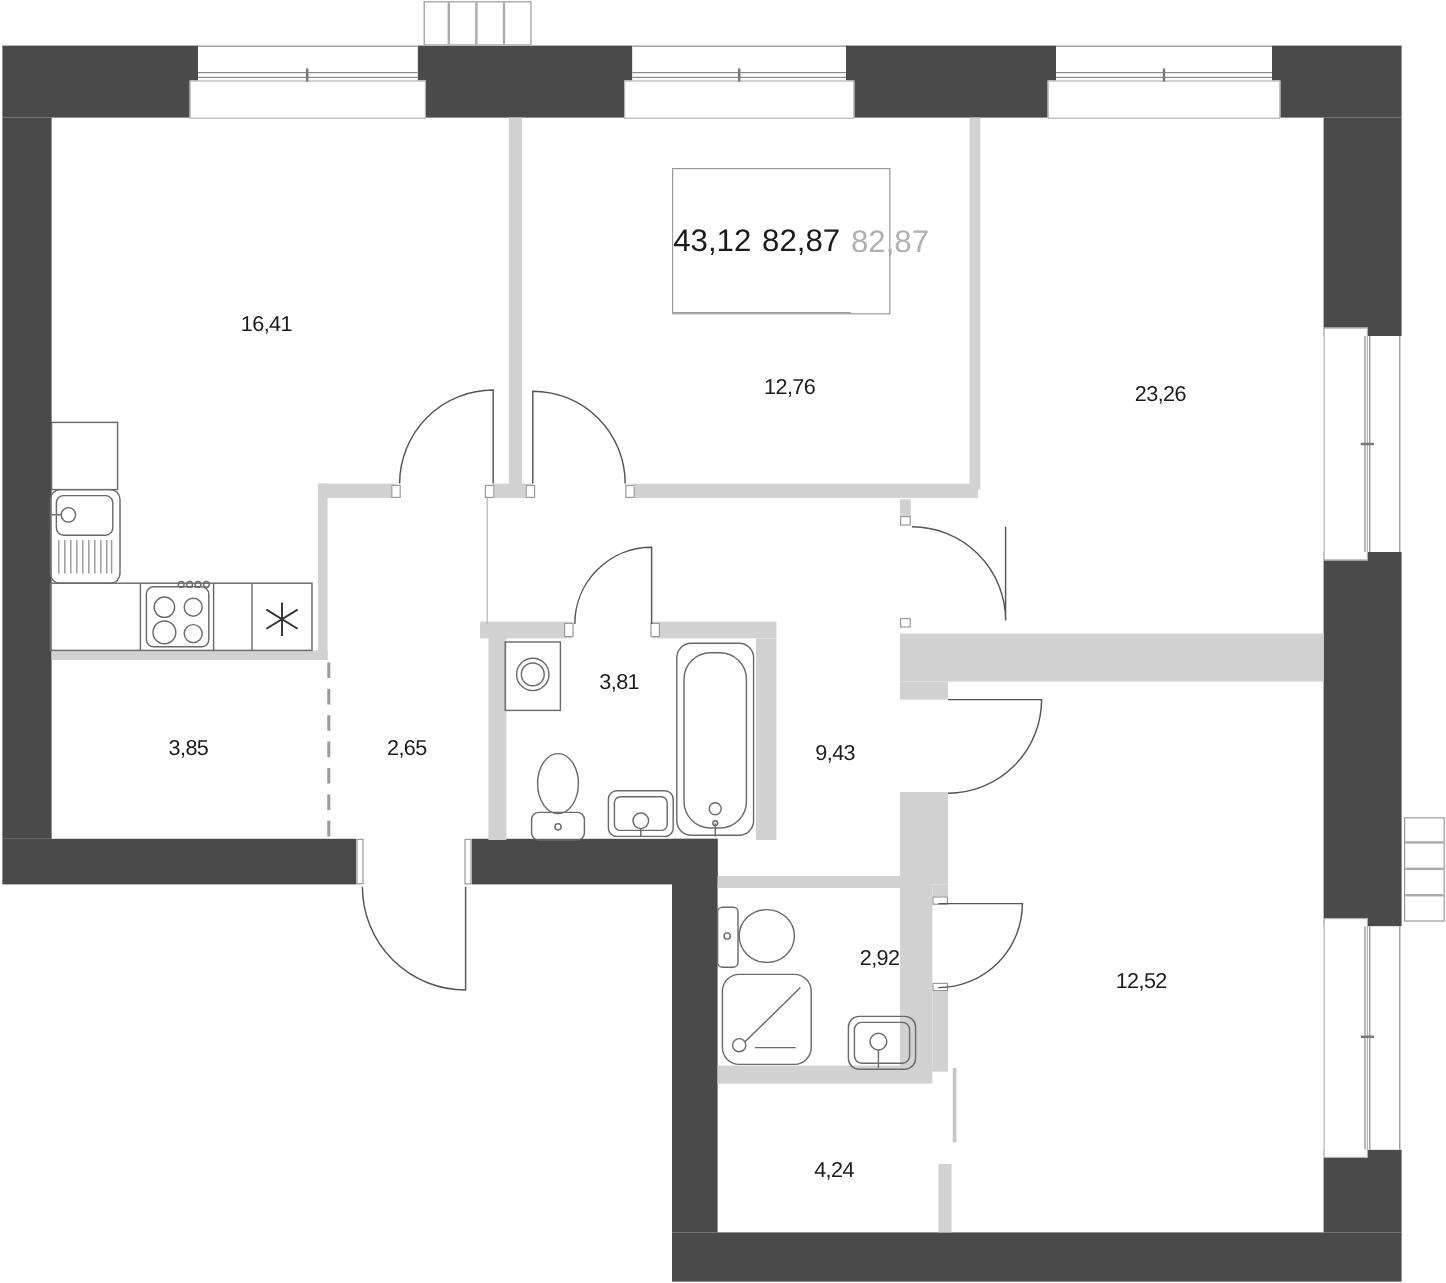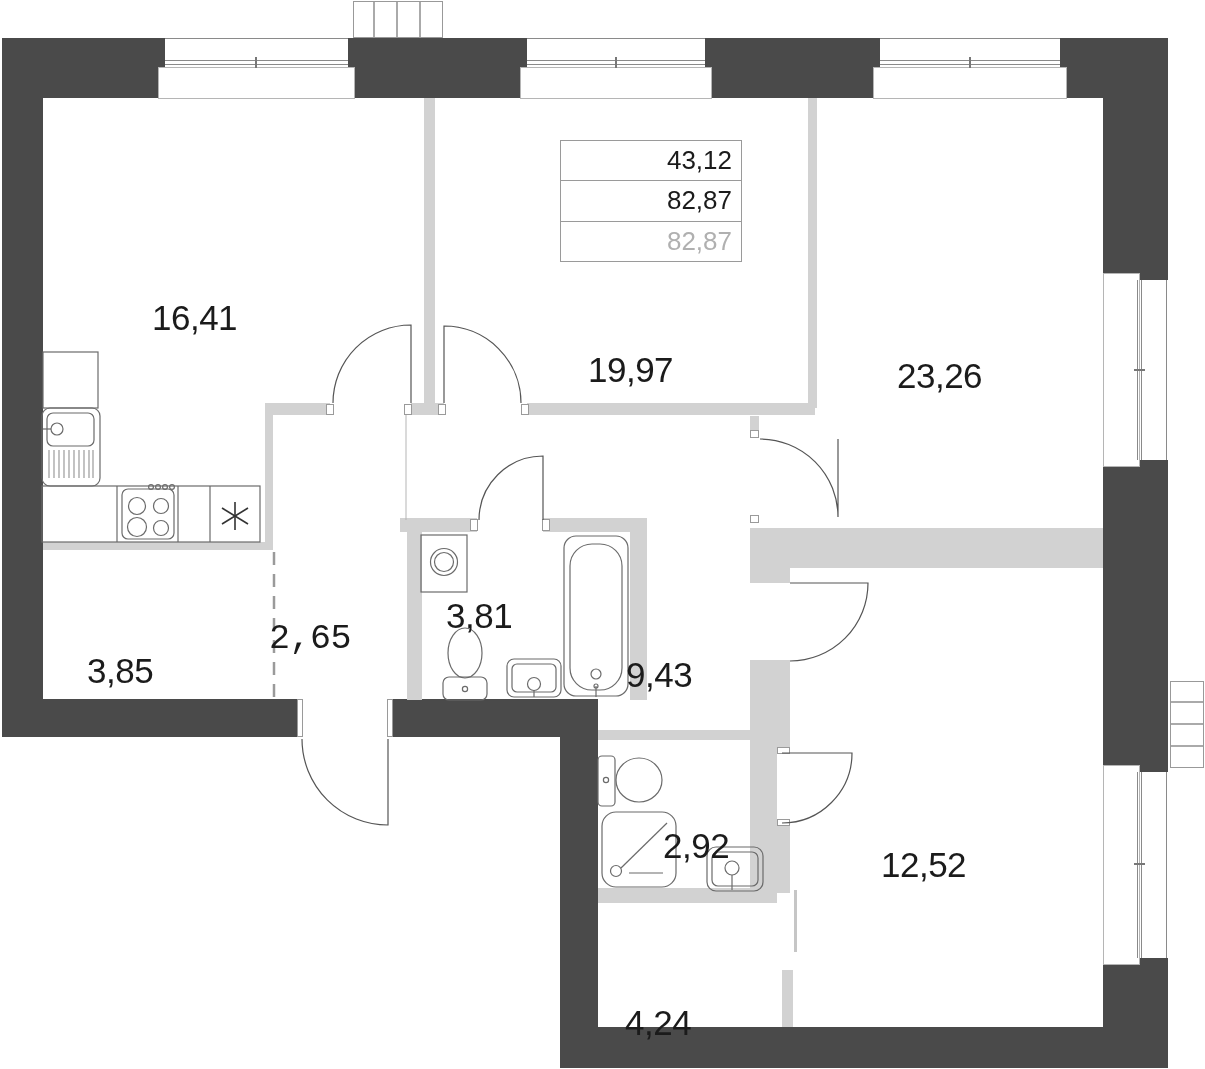--- a/index.html
+++ b/index.html
@@ -7,28 +7,28 @@
         font-family:"Liberation Sans", sans-serif;}
   .wd{position:absolute;background:#4a4a4a;}           
   .wl{position:absolute;background:#d2d2d2;}           
   .win{position:absolute;background:#ffffff;}          
   .niche{position:absolute;background:#ffffff;border:1px solid #b5b5b5;box-sizing:border-box;}
   .fl{position:absolute;background:#8a8a8a;}           
   .tick{position:absolute;background:#777;}
   .jamb{position:absolute;background:#fff;border:1px solid #9a9a9a;box-sizing:border-box;}
   .ac{position:absolute;background:#fff;border:1px solid #999;box-sizing:border-box;}
   .acl{position:absolute;background:#aaa;}
-  .lbl{position:absolute;width:140px;height:32px;line-height:32px;text-align:left;
-       font-size:35px;color:#1b1b1b;letter-spacing:-0.5px;margin-top:48px;}
+  .lbl{position:absolute;width:140px;height:32px;line-height:32px;text-align:center;
+       font-size:18px;color:#1b1b1b;letter-spacing:-0.5px;}
   .svgov{position:absolute;left:0;top:0;}
   .infobox{position:absolute;left:560px;top:140px;width:182px;height:122px;
            border:1px solid #9a9a9a;box-sizing:border-box;display:flex;background:#fff;}
   .infobox .typecell{width:63px;border-right:1px solid #9a9a9a;display:flex;align-items:center;
            justify-content:center;font-size:34px;color:#1b1b1b;}
-  .infobox .vals{flex:1;display:flex;flex-direction:column;}
+  .infobox .vals{flex:1;display:flex;flex-direction:row;}
   .infobox .vrow{flex:1;display:flex;align-items:center;justify-content:flex-end;
            padding-right:9px;font-size:26px;color:#1b1b1b;border-bottom:1px solid #9a9a9a;}
   .infobox .vrow:last-child{border-bottom:none;color:#b0b0b0;}
 </style>
 </head>
 <body>
 
 <div class="plan">
 
   <div class="wd" style="left:2px;top:38px;width:163px;height:60px;"></div>
@@ -233,24 +233,24 @@
     </g>
     <g>
       <line x1="795.5" y1="890" x2="795.5" y2="952" stroke="#c6c6c6" stroke-width="3"></line>
     </g>
     <g>
       <line x1="406" y1="415" x2="406" y2="520" stroke="#b5b5b5" stroke-width="1"></line>
     </g>
   </svg>
 
   <div class="lbl" style="left:152px;top:254px;">16,41</div>
-  <div class="lbl" style="left:588px;top:306px;">19,97</div>
+  <div class="lbl" style="left:588px;top:306px;">12,76</div>
   <div class="lbl" style="left:897px;top:312px;">23,26</div>
   <div class="lbl" style="left:87px;top:607px;">3,85</div>
-  <div class="lbl" style="left:269px;top:575px;font-family:Liberation Mono, monospace;">2,65</div>
+  <div class="lbl" style="left:269px;top:607px;">2,65</div>
   <div class="lbl" style="left:446px;top:552px;">3,81</div>
   <div class="lbl" style="left:626px;top:611px;">9,43</div>
   <div class="lbl" style="left:663px;top:782px;">2,92</div>
   <div class="lbl" style="left:881px;top:801px;">12,52</div>
   <div class="lbl" style="left:625px;top:959px;">4,24</div>
 
   <div class="infobox">
     <div class="vals">
       <div class="vrow">43,12</div>
       <div class="vrow">82,87</div>

